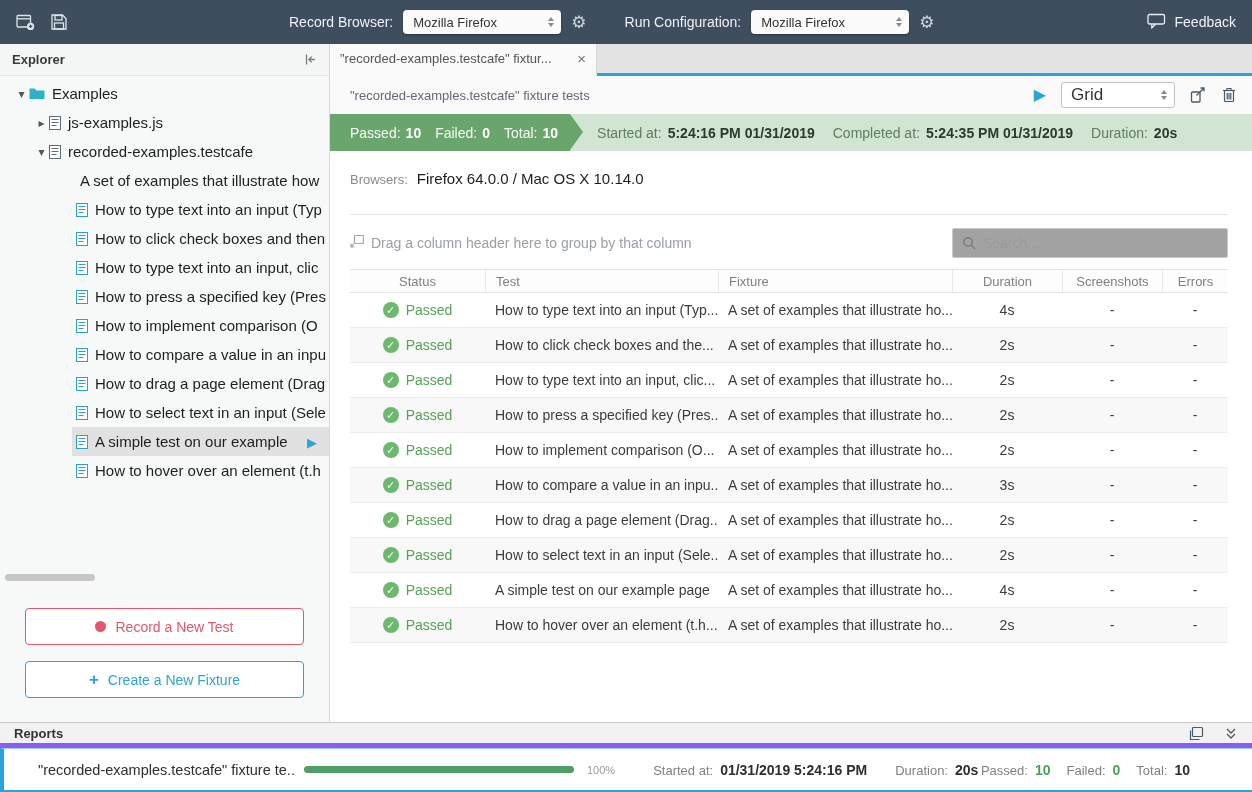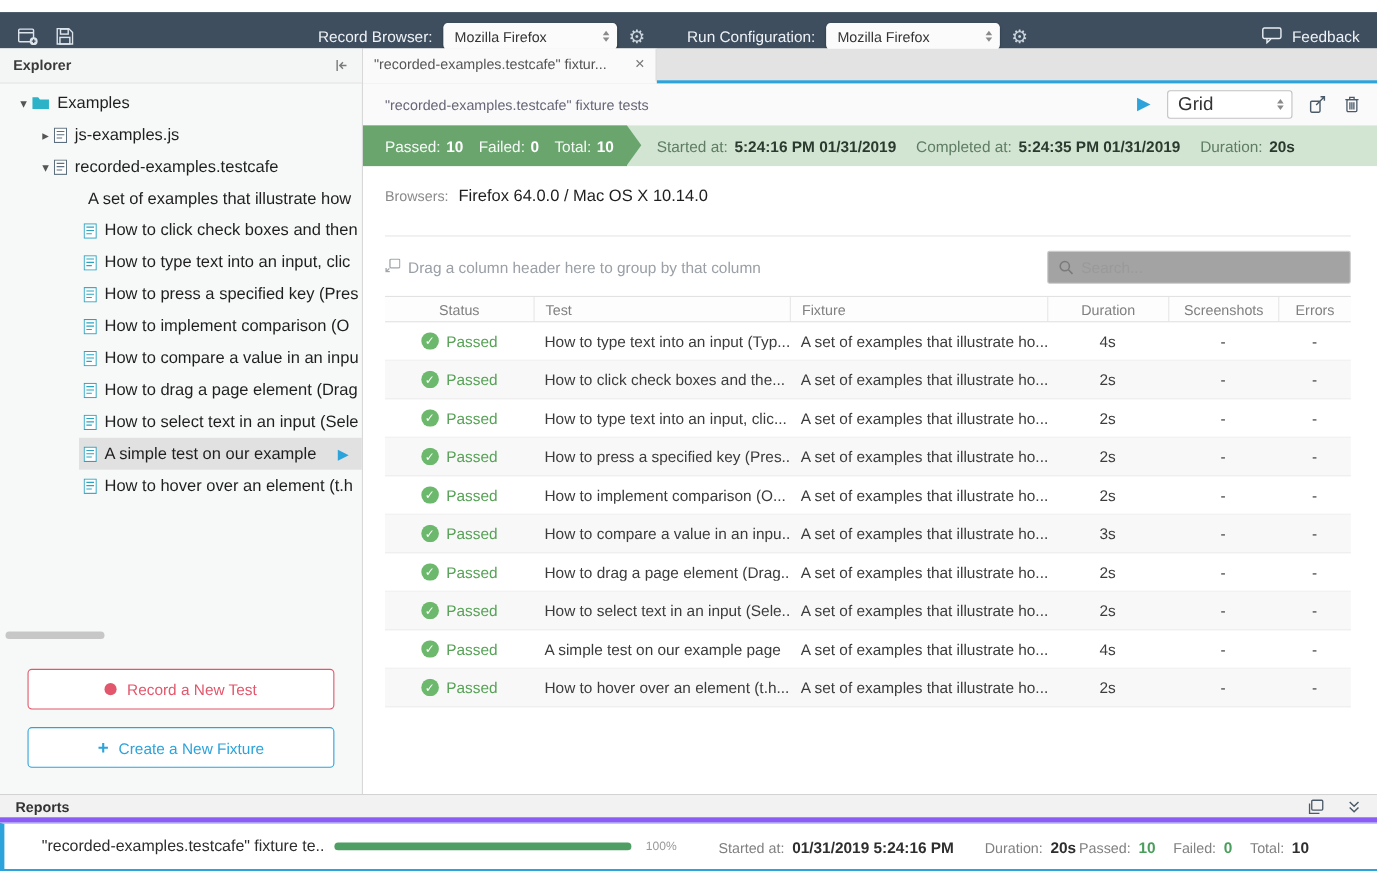--- a/index.html
+++ b/index.html
@@ -2,21 +2,21 @@
 <html><head>
 <meta charset="utf-8">
 <title>TestCafe Studio</title>
 <style>
   *{box-sizing:border-box;margin:0;padding:0}
   html,body{width:1252px;height:792px;overflow:hidden}
   body{font-family:"Liberation Sans","DejaVu Sans",sans-serif;background:#fff;color:#333;font-size:14px}
   #app{position:relative;width:1252px;height:792px;overflow:hidden;background:#fff}
 
   
-  .toolbar{position:absolute;top:11px;left:0;right:0;height:44px;background:#3e4e5e;display:flex;align-items:center;padding:2px 16px;color:#fff}
+  .toolbar{position:absolute;top:0;left:0;right:0;height:44px;background:#3e4e5e;display:flex;align-items:center;padding:2px 16px;color:#fff}
   .tb-icons{display:flex;gap:16px;align-items:center}
   .tb-icon{display:inline-flex;align-items:center;cursor:pointer}
   .tb-group{display:flex;align-items:center;gap:10px}
   .tb-label{font-size:14px;color:#eef2f6}
   .tb-select{display:flex;align-items:center;background:#fbfbfb;border-radius:4px;height:24px;padding:0 7px 0 10px;width:158px;color:#333;font-size:13px;box-shadow:0 1px 2px rgba(0,0,0,.35);cursor:pointer}
   .stepper{display:flex;flex-direction:column;align-items:center;gap:2px;margin-left:auto}
   .stepper .t-up{width:0;height:0;border-left:3.5px solid transparent;border-right:3.5px solid transparent;border-bottom:4px solid #8a8a8a}
   .stepper .t-dn{width:0;height:0;border-left:3.5px solid transparent;border-right:3.5px solid transparent;border-top:4px solid #8a8a8a}
   .gear{font-size:17px;color:#ccd6de;cursor:pointer;line-height:1}
   .tb-spacer{flex:1}
@@ -221,20 +221,31 @@
 
       <div class="trow test">
         <span class="ticon">
             <svg width="12" height="14" viewBox="0 0 12 14" fill="none" stroke="#2aa3c0">
               <rect x="0.5" y="0.5" width="11" height="13" fill="#fff"></rect>
               <line x1="2.5" y1="3.5" x2="9.5" y2="3.5"></line>
               <line x1="2.5" y1="6.5" x2="9.5" y2="6.5"></line>
               <line x1="2.5" y1="9.5" x2="7.5" y2="9.5"></line>
             </svg>
           </span>
+        <span>How to type text into an input (Typ</span>
+      </div>
+      <div class="trow test">
+        <span class="ticon">
+            <svg width="12" height="14" viewBox="0 0 12 14" fill="none" stroke="#2aa3c0">
+              <rect x="0.5" y="0.5" width="11" height="13" fill="#fff"></rect>
+              <line x1="2.5" y1="3.5" x2="9.5" y2="3.5"></line>
+              <line x1="2.5" y1="6.5" x2="9.5" y2="6.5"></line>
+              <line x1="2.5" y1="9.5" x2="7.5" y2="9.5"></line>
+            </svg>
+          </span>
         <span>How to click check boxes and then</span>
       </div>
       <div class="trow test">
         <span class="ticon">
             <svg width="12" height="14" viewBox="0 0 12 14" fill="none" stroke="#2aa3c0">
               <rect x="0.5" y="0.5" width="11" height="13" fill="#fff"></rect>
               <line x1="2.5" y1="3.5" x2="9.5" y2="3.5"></line>
               <line x1="2.5" y1="6.5" x2="9.5" y2="6.5"></line>
               <line x1="2.5" y1="9.5" x2="7.5" y2="9.5"></line>
             </svg>

